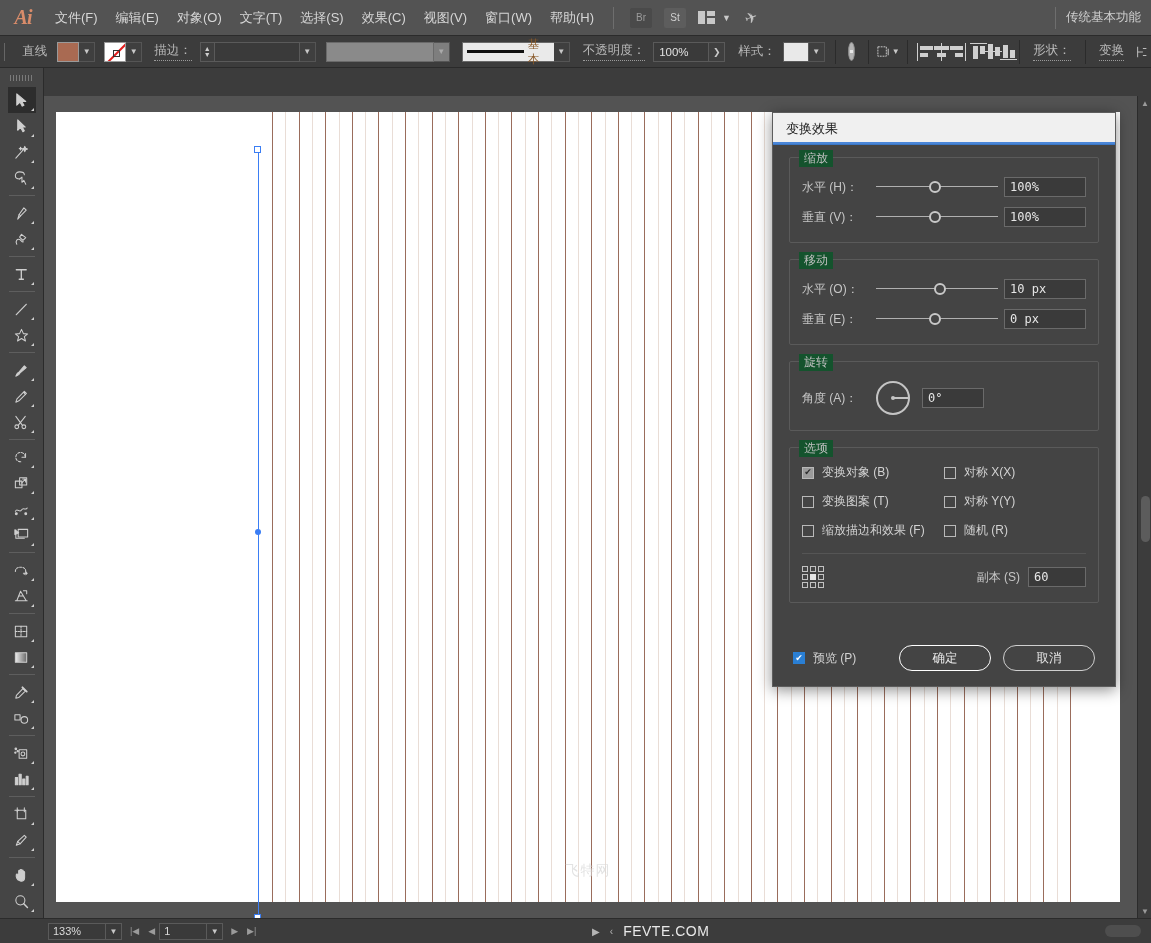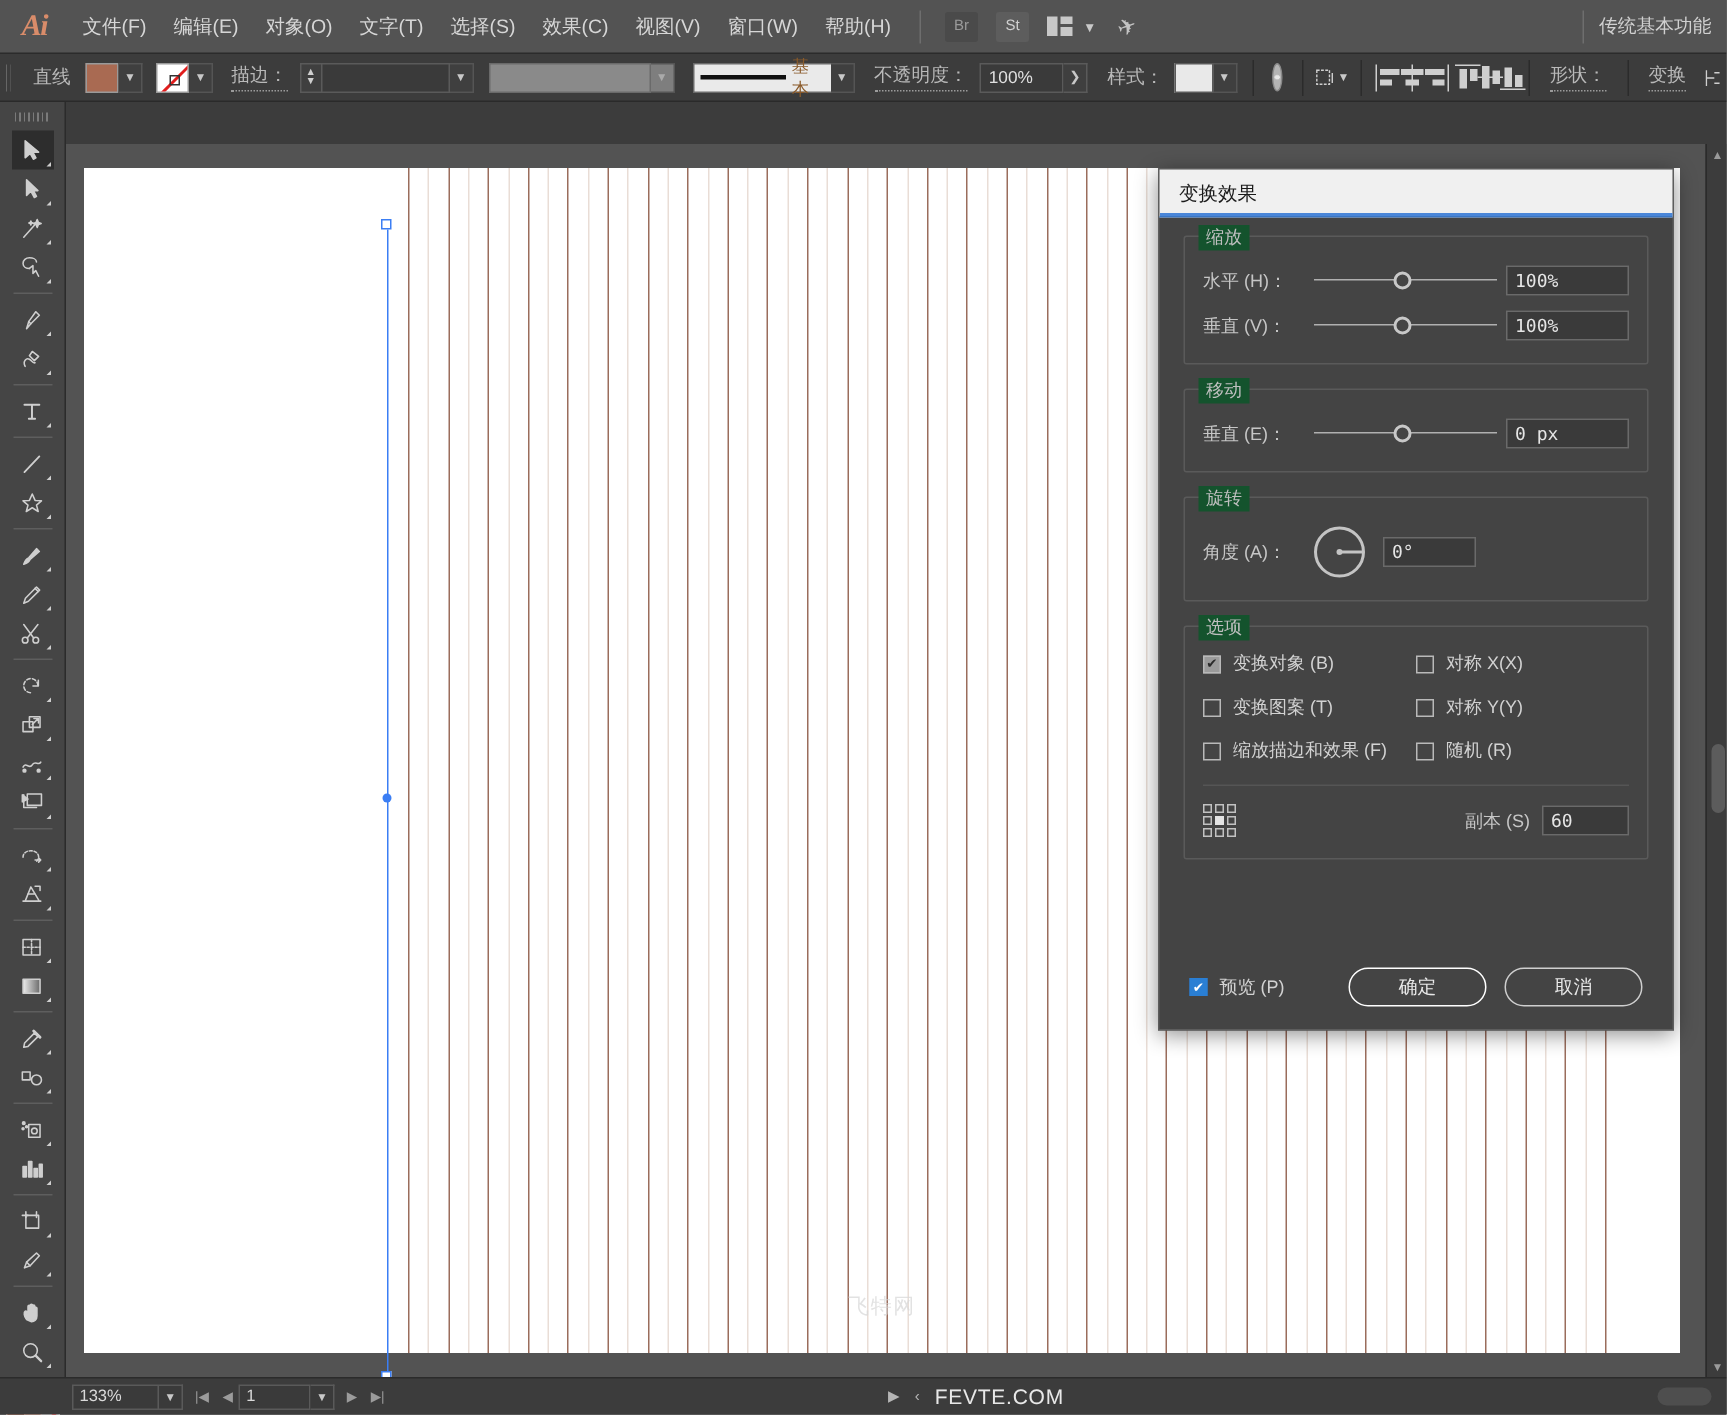--- a/index.html
+++ b/index.html
@@ -786,20 +786,28 @@
             <div class="track"></div>
             <div class="knob" style="left:calc(50% - 8px);"></div>
           </div>
           <div class="numfield">100%</div>
         </div>
       </fieldset>
 
       <fieldset class="group">
         <legend>移动</legend>
         <div class="row">
+          <div class="rlabel">水平 (O)：</div>
+          <div class="slider">
+            <div class="track"></div>
+            <div class="knob" style="left:calc(54% - 8px);"></div>
+          </div>
+          <div class="numfield">10 px</div>
+        </div>
+        <div class="row">
           <div class="rlabel">垂直 (E)：</div>
           <div class="slider">
             <div class="track"></div>
             <div class="knob" style="left:calc(50% - 8px);"></div>
           </div>
           <div class="numfield">0 px</div>
         </div>
       </fieldset>
 
       <fieldset class="group" style="">

